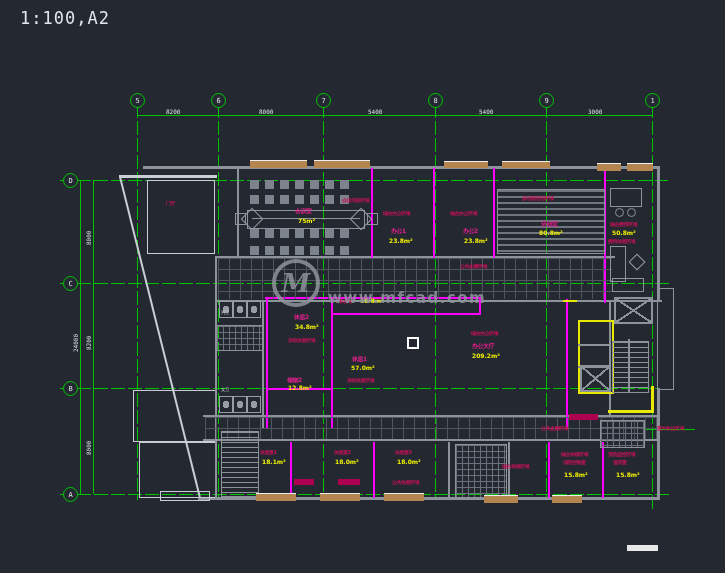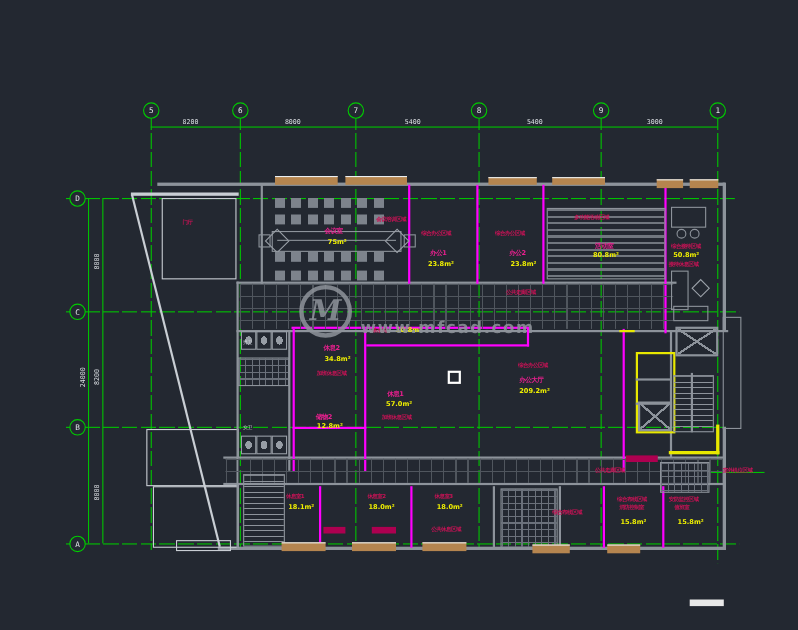--- a/index.html
+++ b/index.html
@@ -58,20 +58,21 @@
           font:italic bold 26px "DejaVu Serif",serif;}
   .wmname{font-size:29px;font-weight:bold;letter-spacing:13px;white-space:nowrap;}
   .wmurl{font-size:15px;font-weight:bold;letter-spacing:1.5px;white-space:nowrap;}
   .scalebar{background:#e8e8e8;}
 </style>
 </head>
 <body>
 
 <div id="canvas">
 
+  <span class="a title" style="left:20px;top:8px">1:100,A2</span>
 
   <div class="a gv" style="left:137px;top:104px;height:396px"></div>
   <div class="a gv" style="left:218px;top:104px;height:396px"></div>
   <div class="a gv" style="left:323px;top:104px;height:396px"></div>
   <div class="a gv" style="left:435px;top:104px;height:396px"></div>
   <div class="a gv" style="left:546px;top:104px;height:396px"></div>
   <div class="a gv" style="left:652px;top:104px;height:408px"></div>
   <div class="a gh" style="left:60px;top:180px;width:608px"></div>
   <div class="a gh" style="left:60px;top:283px;width:612px"></div>
   <div class="a gh" style="left:60px;top:388px;width:600px"></div>

